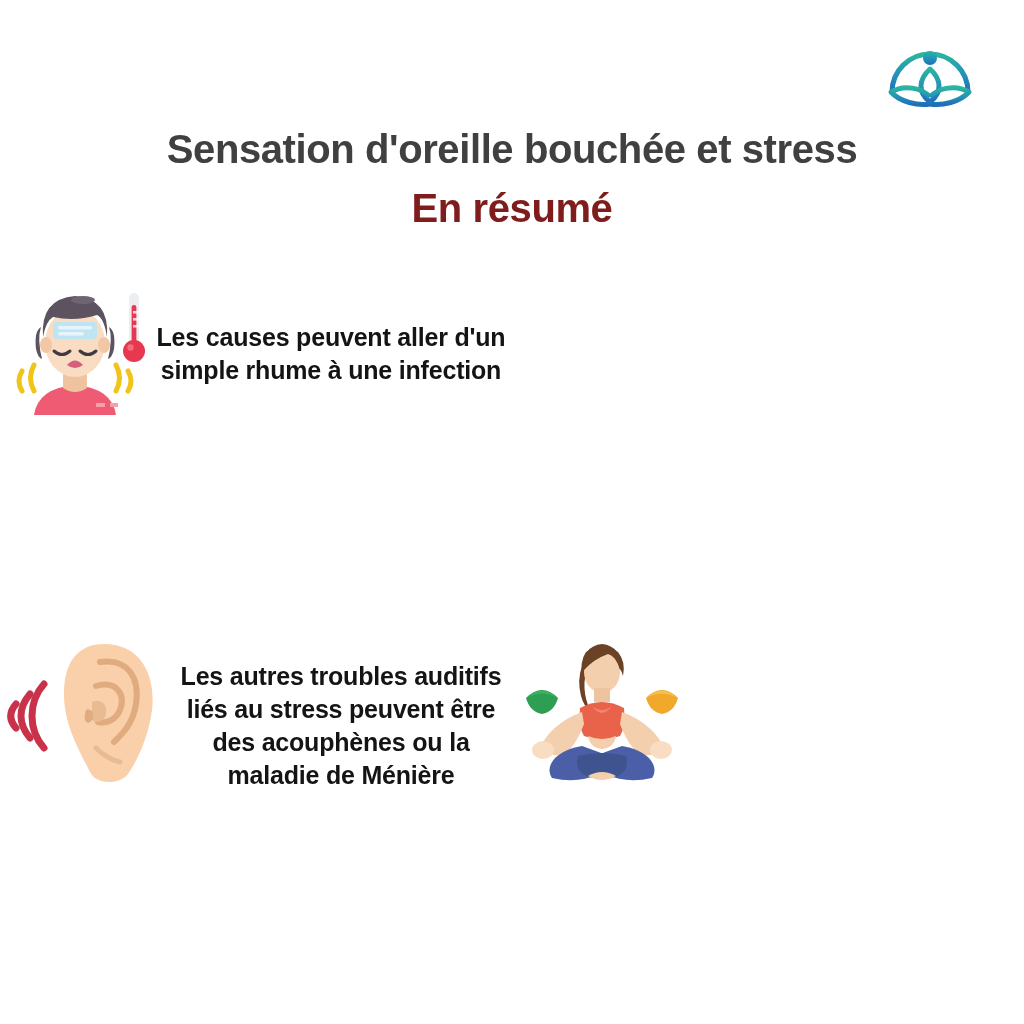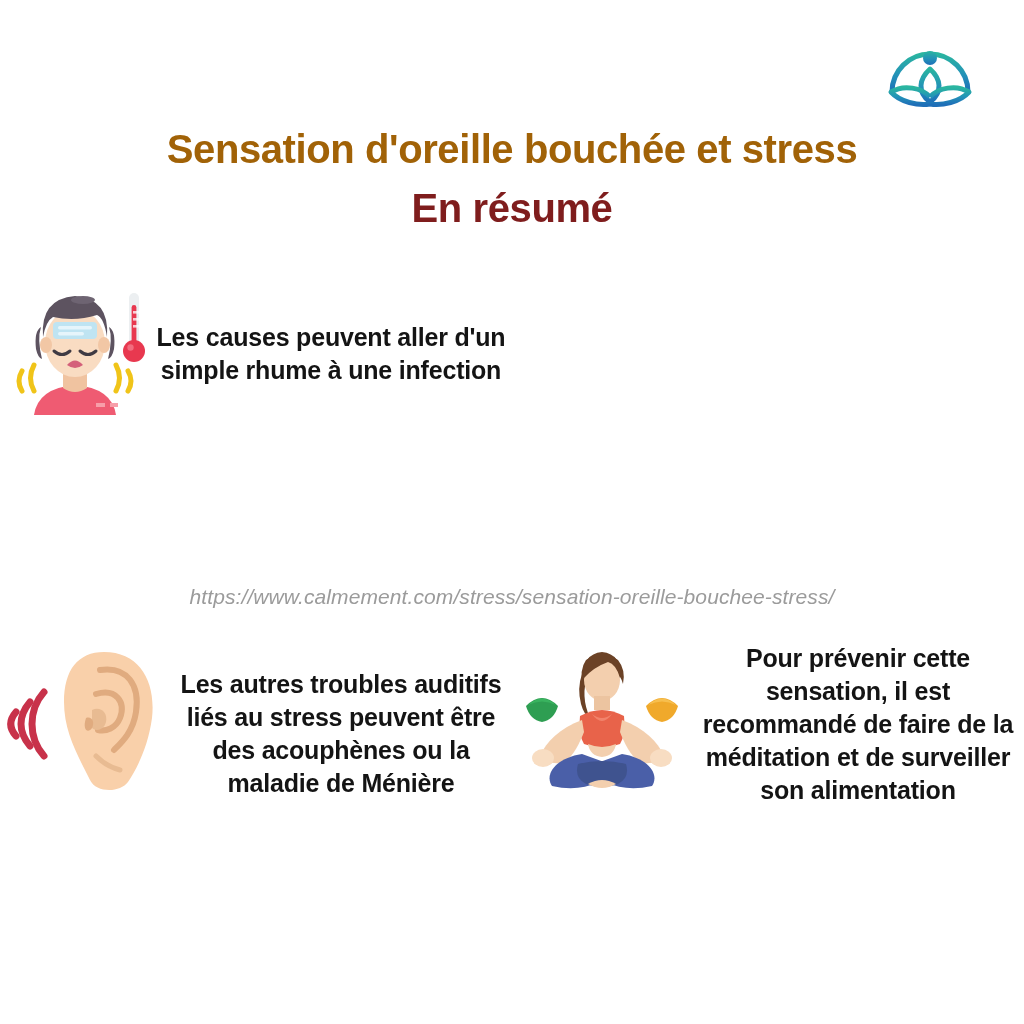--- a/index.html
+++ b/index.html
@@ -36,21 +36,21 @@
     position: absolute;
     top: 126px;
     left: 0;
     width: 1024px;
     text-align: center;
   }
   .title-line1 {
     display: block;
     font-size: 40px;
     font-weight: bold;
-    color: #a16207;
+    color: #404040;
     letter-spacing: -0.4px;
     line-height: 1.16;
   }
   .title-line2 {
     display: block;
     font-size: 40px;
     font-weight: bold;
     color: #7f1d1d;
     letter-spacing: -0.4px;
     line-height: 1.3;
@@ -194,21 +194,20 @@
             <circle cx="130.5" cy="72.5" r="3.2" fill="#f4798a" opacity="0.8"></circle>
           </svg>
         </div>
         <div class="cell-caption">Les causes peuvent aller d'un simple rhume à une infection</div>
       </div>
 
 
     </div>
   </div>
 
-  <div class="source-url">https://www.calmement.com/stress/sensation-oreille-bouchee-stress/</div>
 
   <div class="row2wrap">
     <div class="row row2">
 
       <div class="cell cell-a">
         <div class="cell-icon">
           <svg viewBox="0 0 170 150" width="170" height="150" aria-hidden="true">
 
             <path d="M44 48 C28 66 28 94 44 112" fill="none" stroke="#c8324a" stroke-width="7" stroke-linecap="round"></path>
             <path d="M30 58 C18 72 18 88 30 102" fill="none" stroke="#c8324a" stroke-width="7" stroke-linecap="round"></path>
@@ -260,19 +259,18 @@
             <ellipse cx="31" cy="114" rx="11" ry="9" fill="#f8ddc2"></ellipse>
             <ellipse cx="149" cy="114" rx="11" ry="9" fill="#f8ddc2"></ellipse>
 
             <path d="M70 110 C44 114 32 130 40 142 q26 6 46 -4 q10 -8 6 -20 Z" fill="#4a5fa8"></path>
             <path d="M110 110 C136 114 148 130 140 142 q-26 6 -46 -4 q-10 -8 -6 -20 Z" fill="#4a5fa8"></path>
             <path d="M66 120 q24 -6 48 0 q4 14 -8 20 q-16 6 -32 0 q-12 -6 -8 -20 Z" fill="#3f538f"></path>
 
             <path d="M76 140 q14 -8 28 0 q-14 8 -28 0 Z" fill="#f3cfae"></path>
           </svg>
         </div>
-        <div class="cell-caption">Pour prévenir cette sensation, il est recommandé de faire de la méditation et de surveiller son alimentation</div>
       </div>
 
     </div>
   </div>
 
 </div>
 
 </body></html>

